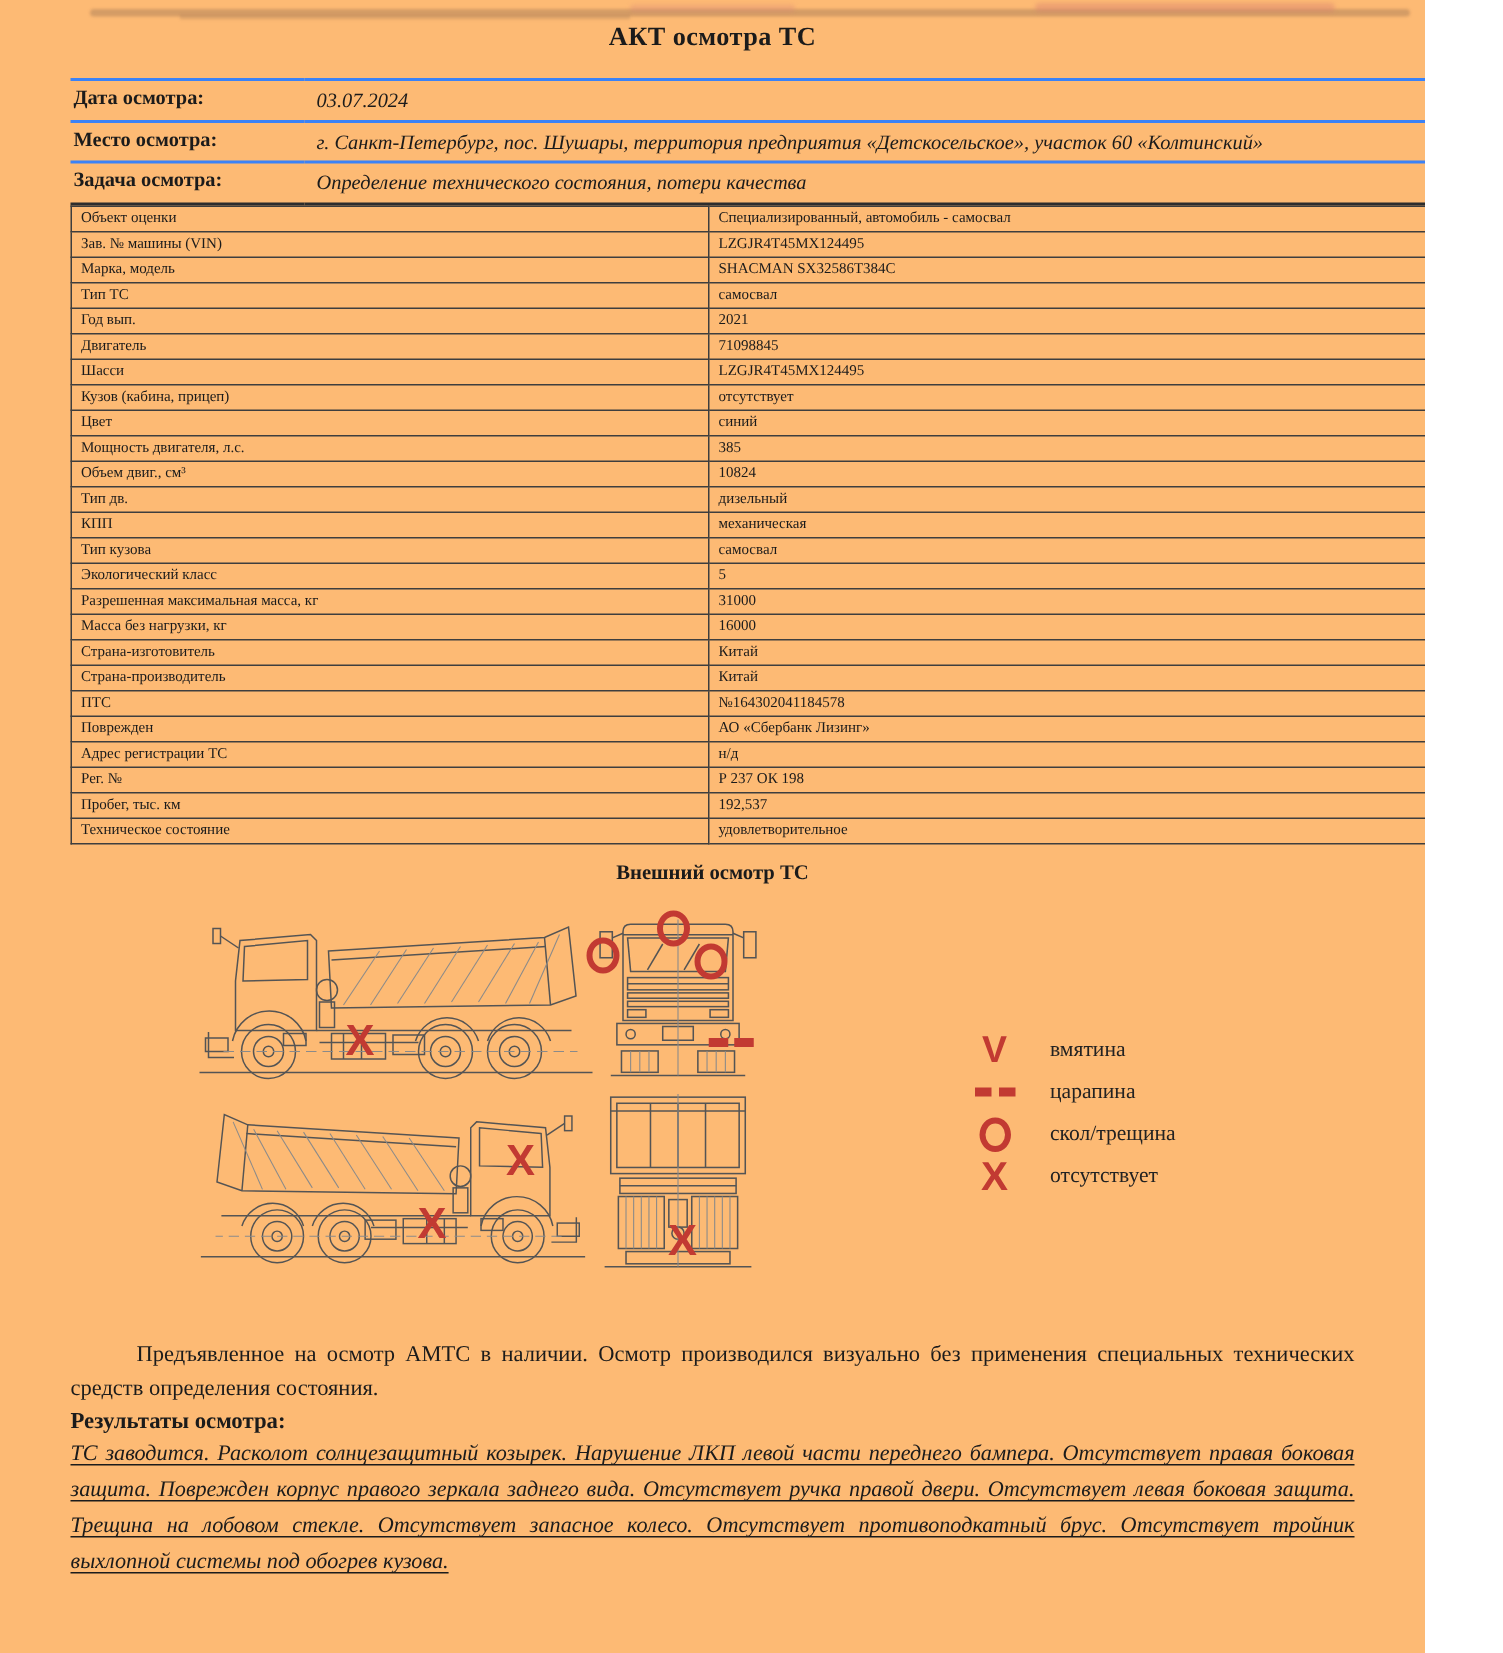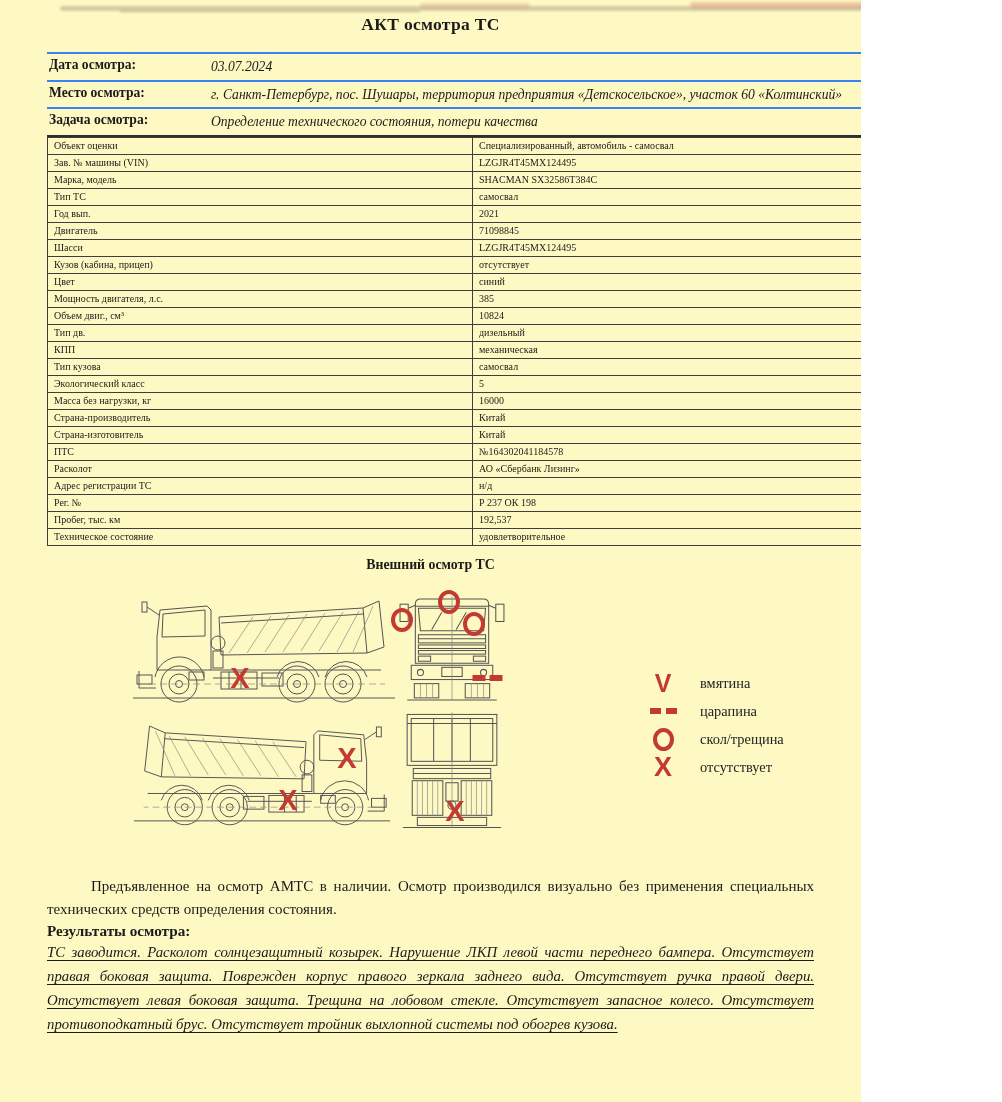--- a/index.html
+++ b/index.html
@@ -1,20 +1,20 @@
 <!DOCTYPE html>
 <html lang="ru"><head>
 <meta charset="utf-8">
 <title>АКТ осмотра ТС</title>
 <style>
   html,body{margin:0;padding:0;background:#ffffff;}
   .page{
     position:relative;
-    width:861px;height:1102px;
-    background:#fef9c3;
+    width:950px;height:1102px;
+    background:#fdba74;
     font-family:"Liberation Serif","DejaVu Serif",serif;
     color:#1b1b1b;
     overflow:hidden;
   }
   
   .artifact{position:absolute;pointer-events:none;}
   .a1{left:60px;top:6px;width:880px;height:5px;background:rgba(70,50,48,.22);filter:blur(1px);border-radius:3px;}
   .a2{left:690px;top:2px;width:200px;height:6px;background:rgba(214,120,110,.38);filter:blur(1.5px);border-radius:3px;}
   .a3{left:420px;top:3px;width:110px;height:5px;background:rgba(214,130,120,.30);filter:blur(1.5px);border-radius:3px;}
   .a4{left:120px;top:10px;width:300px;height:3px;background:rgba(80,60,60,.14);filter:blur(1px);}
@@ -183,37 +183,41 @@
         </tr>
         <tr>
           <td class="c1">Тип кузова</td>
           <td>самосвал</td>
         </tr>
         <tr>
           <td class="c1">Экологический класс</td>
           <td>5</td>
         </tr>
         <tr>
+          <td class="c1">Разрешенная максимальная масса, кг</td>
+          <td>31000</td>
+        </tr>
+        <tr>
           <td class="c1">Масса без нагрузки, кг</td>
           <td>16000</td>
         </tr>
         <tr>
+          <td class="c1">Страна-изготовитель</td>
+          <td>Китай</td>
+        </tr>
+        <tr>
           <td class="c1">Страна-производитель</td>
           <td>Китай</td>
         </tr>
         <tr>
-          <td class="c1">Страна-изготовитель</td>
-          <td>Китай</td>
-        </tr>
-        <tr>
           <td class="c1">ПТС</td>
           <td>№164302041184578</td>
         </tr>
         <tr>
-          <td class="c1">Расколот</td>
+          <td class="c1">Поврежден</td>
           <td>АО «Сбербанк Лизинг»</td>
         </tr>
         <tr>
           <td class="c1">Адрес регистрации ТС</td>
           <td>н/д</td>
         </tr>
         <tr>
           <td class="c1">Рег. №</td>
           <td>Р 237 ОК 198</td>
         </tr>

